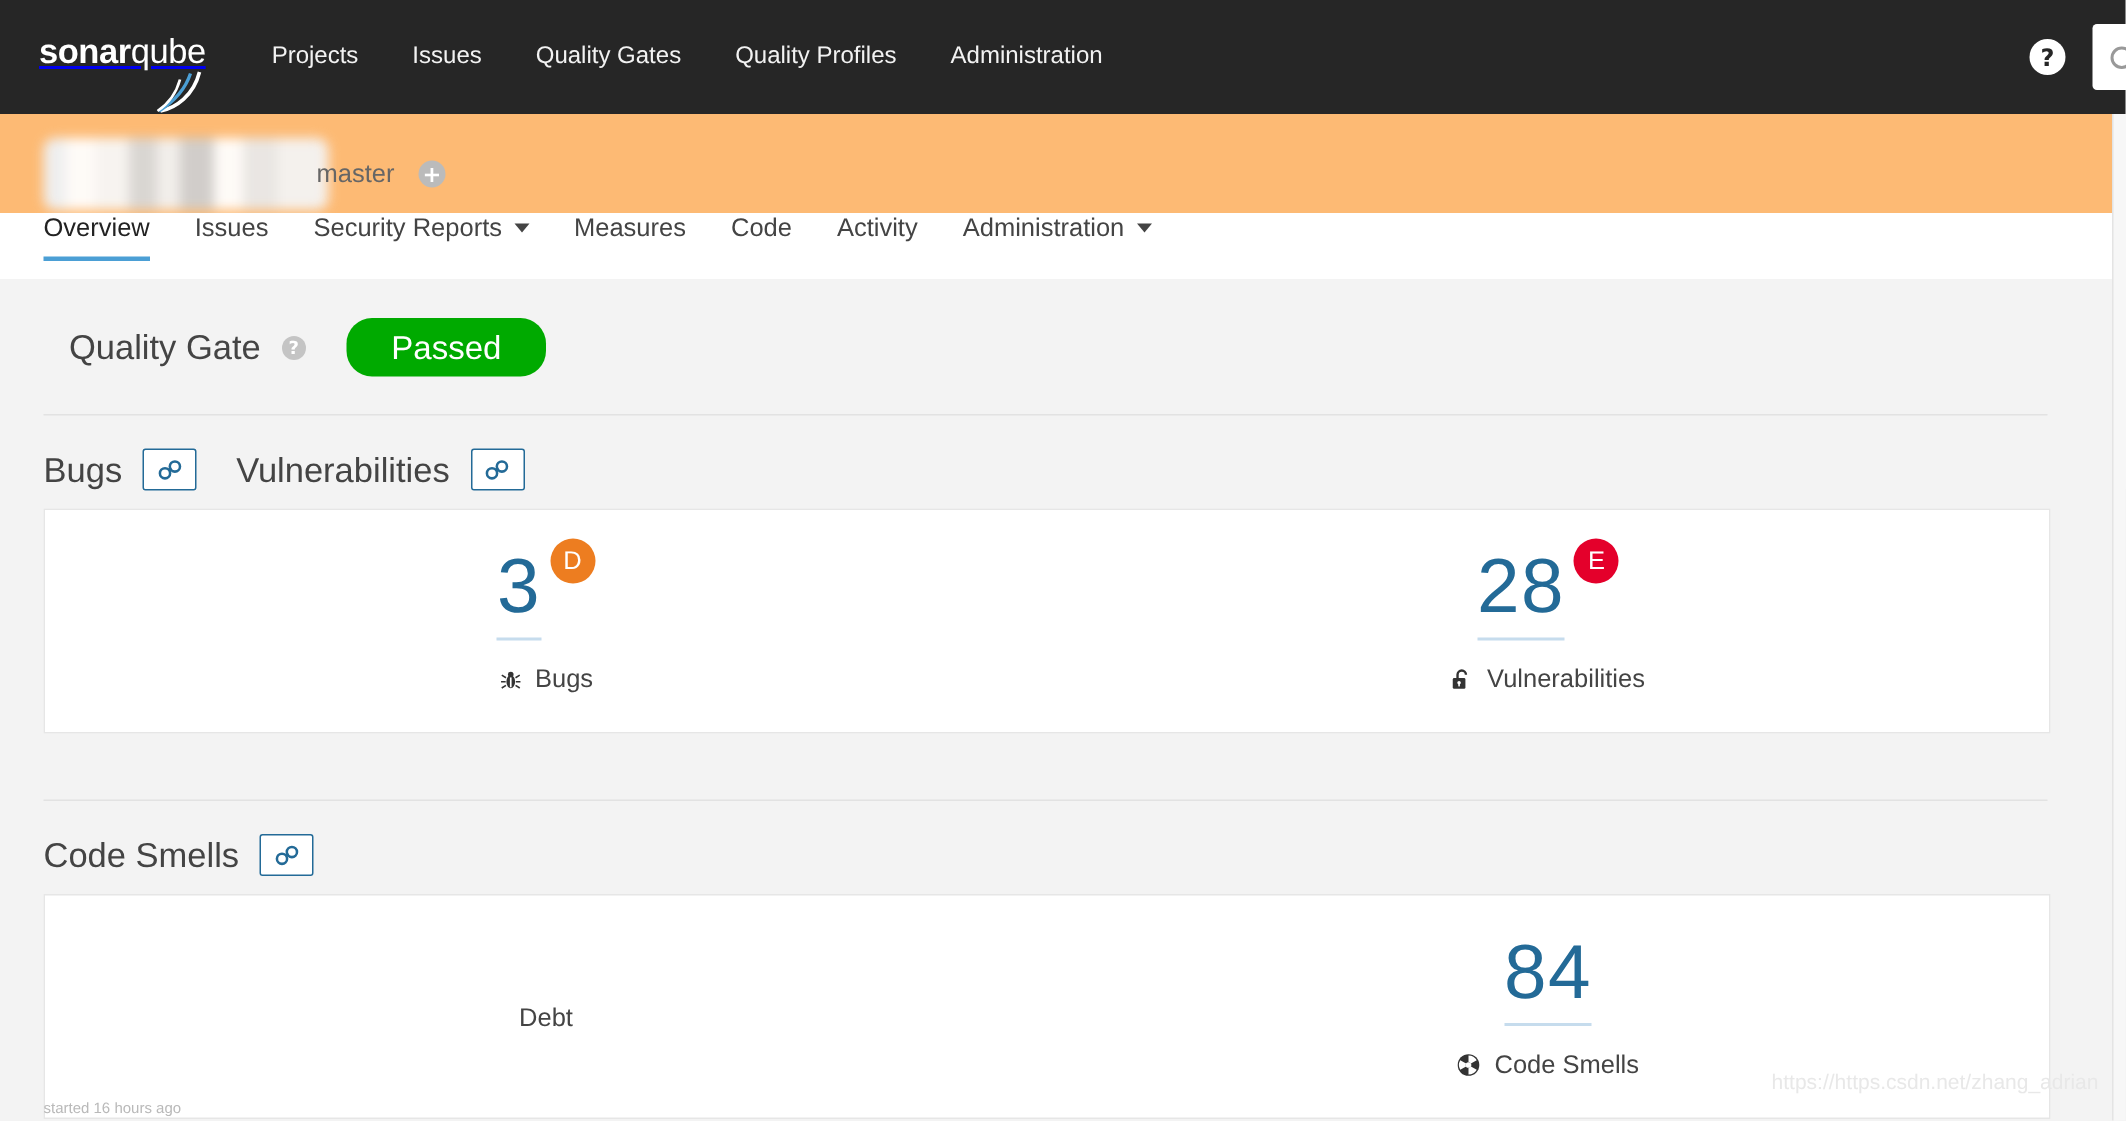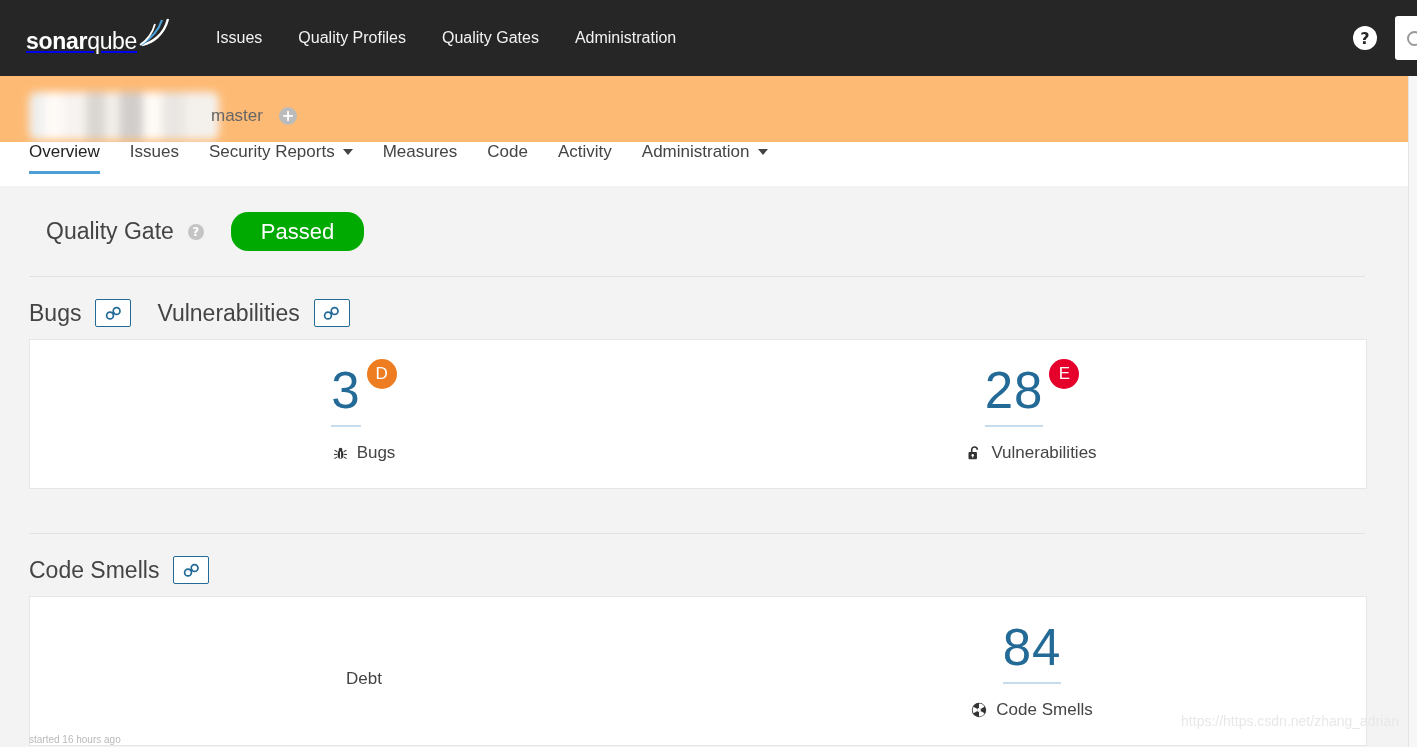--- a/index.html
+++ b/index.html
@@ -15,20 +15,21 @@
   .topbar {
     position: absolute; top: 0; left: 0;
     width: 1417px; height: 76px;
     background: #262626;
     display: flex; align-items: center;
   }
   .logo {
     margin-left: 26px; margin-right: 26px;
     display: flex; align-items: flex-end;
     height: 30px;
+    flex-direction: column;
   }
   .logo-text {
     color: #ffffff;
     font-size: 23px;
     letter-spacing: -0.3px;
     line-height: 1;
     white-space: nowrap;
   }
   .logo-text b { font-weight: 700; }
   .logo-text span.light { font-weight: 400; }
@@ -298,23 +299,24 @@
     <span class="logo-swoosh">
       <svg width="34" height="30" viewBox="0 0 34 30">
         <path d="M4 28 C 14 26, 26 18, 30 2" stroke="#ffffff" stroke-width="2.4" fill="none"></path>
         <path d="M3 28 C 11 23, 20 15, 24 3" stroke="#4b9fd5" stroke-width="2.2" fill="none"></path>
         <path d="M2 28 C 8 24, 14 18, 17 7" stroke="#ffffff" stroke-width="1.8" fill="none"></path>
       </svg>
     </span>
   </a>
 
   <nav class="topnav">
+    <a href="#">Projects</a>
     <a href="#">Issues</a>
+    <a href="#">Quality Gates</a>
     <a href="#">Quality Profiles</a>
-    <a href="#">Quality Gates</a>
     <a href="#">Administration</a>
   </nav>
 
   <div class="topbar-right">
     <div class="help-icon">?</div>
     <div class="search-box" title="">
       <span class="search-glyph"></span>
     </div>
   </div>
 </div>

